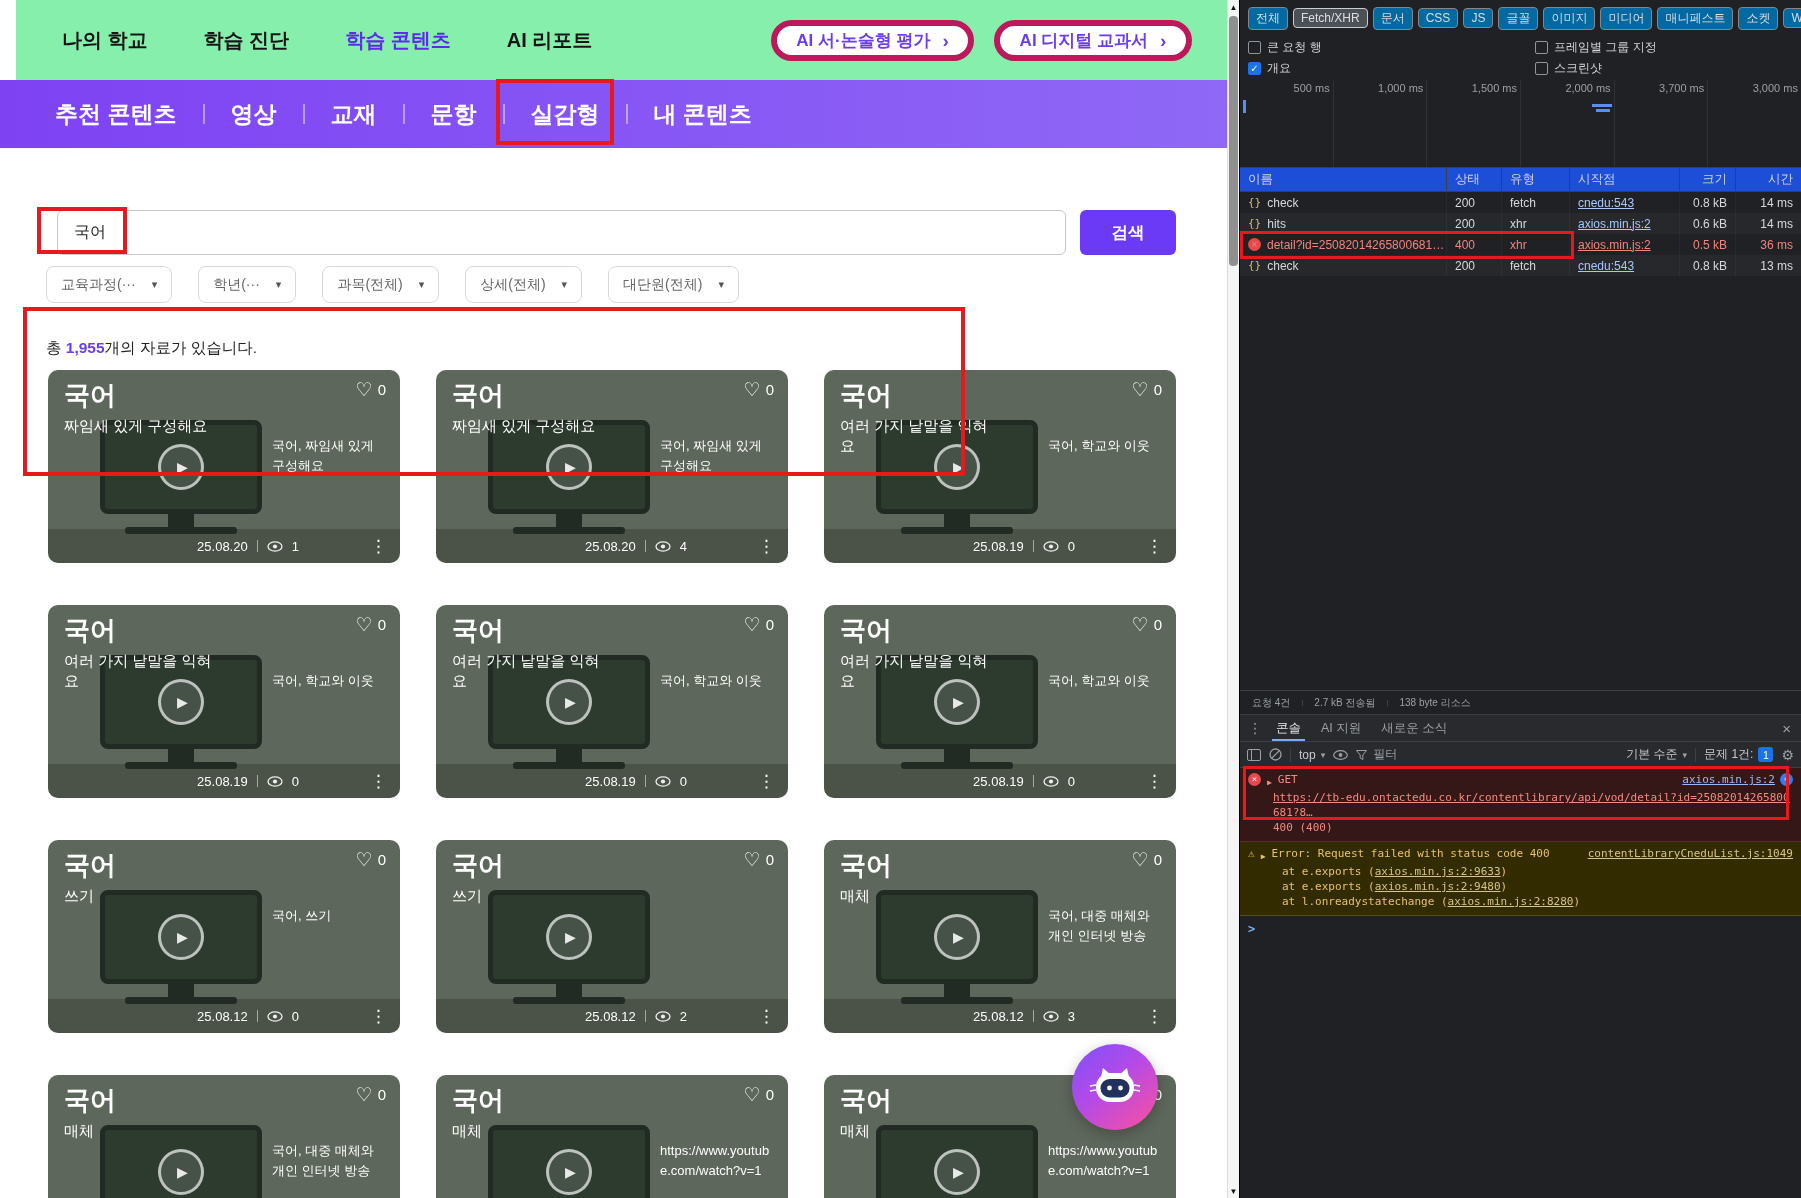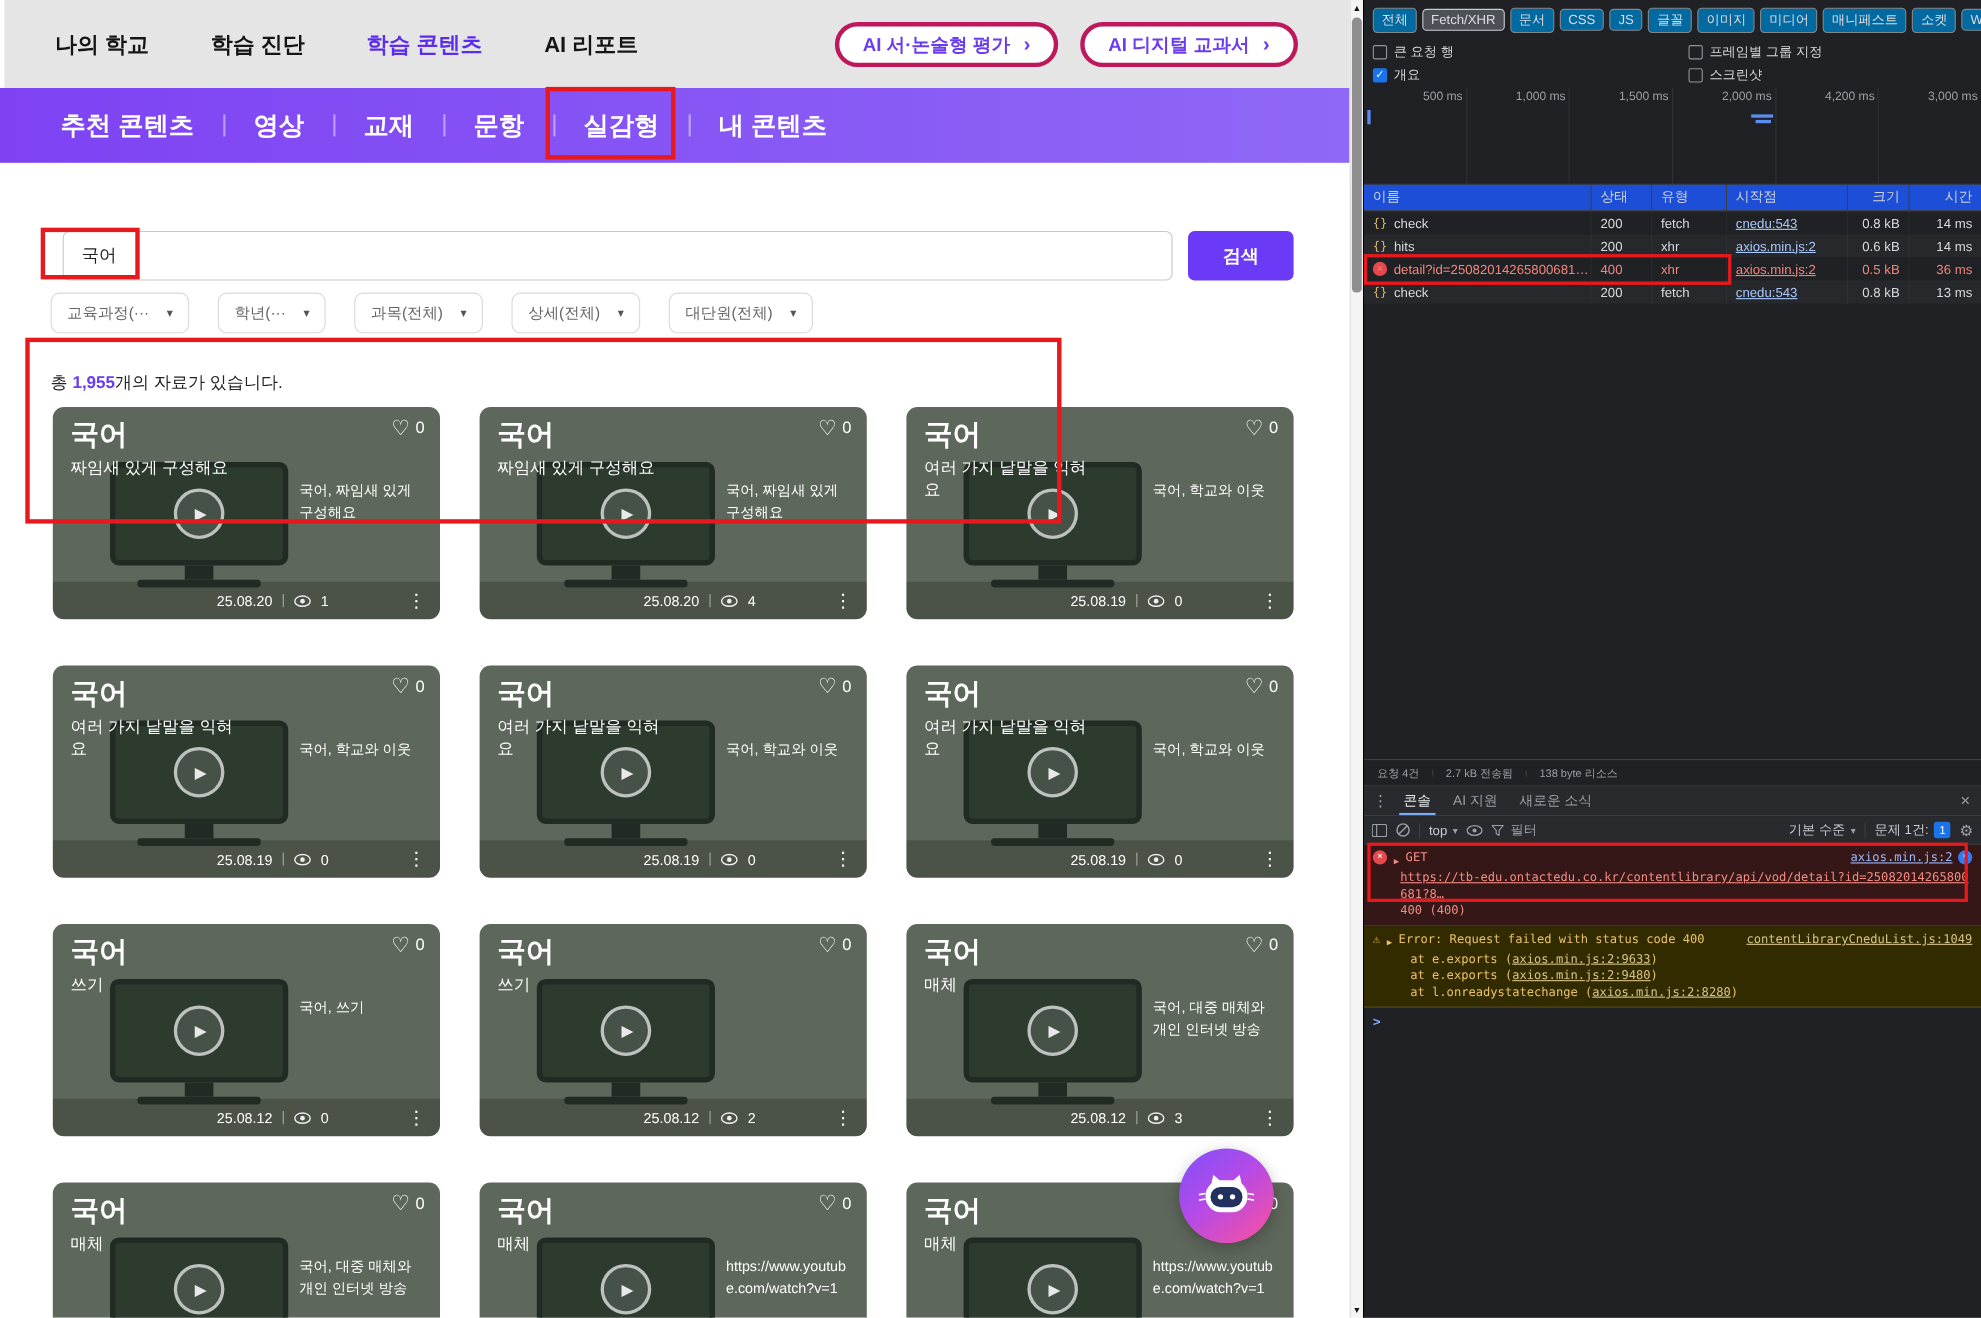--- a/index.html
+++ b/index.html
@@ -3,25 +3,25 @@
 <meta charset="utf-8">
 <style>
   * { margin:0; padding:0; box-sizing:border-box; }
   html,body { width:1801px; height:1198px; overflow:hidden; }
   body { font-family:"Liberation Sans", sans-serif; background:#fff; position:relative; }
   .stage { position:absolute; left:0; top:0; width:1801px; height:1198px; overflow:hidden; }
 
   
   .main { position:absolute; left:0; top:0; width:1227px; height:1198px; background:#fff; overflow:hidden; }
 
-  .topnav { position:absolute; left:4px; top:0; width:1227px; height:80px; background:#e5e5e5; }
+  .topnav { position:absolute; left:16px; top:0; width:1227px; height:80px; background:#86efac; }
   .topnav-items { position:absolute; left:46px; top:0; height:80px; display:flex; align-items:center; gap:56px; }
   .topnav-item { font-size:20px; font-weight:700; color:#151515; text-decoration:none; white-space:nowrap; cursor:pointer; }
   .topnav-item.active { color:#5b2bee; }
-  .pill { position:absolute; top:20px; height:41px; border:4px solid #be185d; border-radius:22px; background:#fff; color:#6a3df0;
+  .pill { position:absolute; top:20px; height:41px; border:6px solid #be185d; border-radius:22px; background:#fff; color:#6a3df0;
           font-size:17px; font-weight:600; display:flex; align-items:center; gap:12px; padding:0 20px; white-space:nowrap; cursor:pointer; }
   .pill .chev { font-size:19px; font-weight:700; }
   .pill-1 { left:755px; width:203px; justify-content:center; }
   .pill-2 { left:978px; width:198px; justify-content:center; }
 
   .subnav { position:absolute; left:0; top:80px; width:1227px; height:68px;
             background:linear-gradient(90deg,#7e42f3,#8f68f6); display:flex; align-items:center; padding-left:55px; }
   .subnav-item { color:#fff; font-size:23px; font-weight:700; padding:0 27px; position:relative; text-decoration:none; white-space:nowrap; cursor:pointer; }
   .subnav-item:first-of-type { padding-left:0; }
   .subnav-item + .subnav-item::before { content:""; position:absolute; left:0; top:50%; transform:translateY(-50%);
@@ -673,21 +673,21 @@
 
         <div class="tl-col">
           <span class="tl-label">1,500 ms</span>
         </div>
 
         <div class="tl-col">
           <span class="tl-label">2,000 ms</span>
         </div>
 
         <div class="tl-col">
-          <span class="tl-label">4,200 ms</span>
+          <span class="tl-label">3,700 ms</span>
         </div>
 
         <div class="tl-col">
           <span class="tl-label">3,000 ms</span>
         </div>
       </div>
 
     <div class="net-header">
       <div class="hc">이름</div>
       <div class="hc">상태</div>

